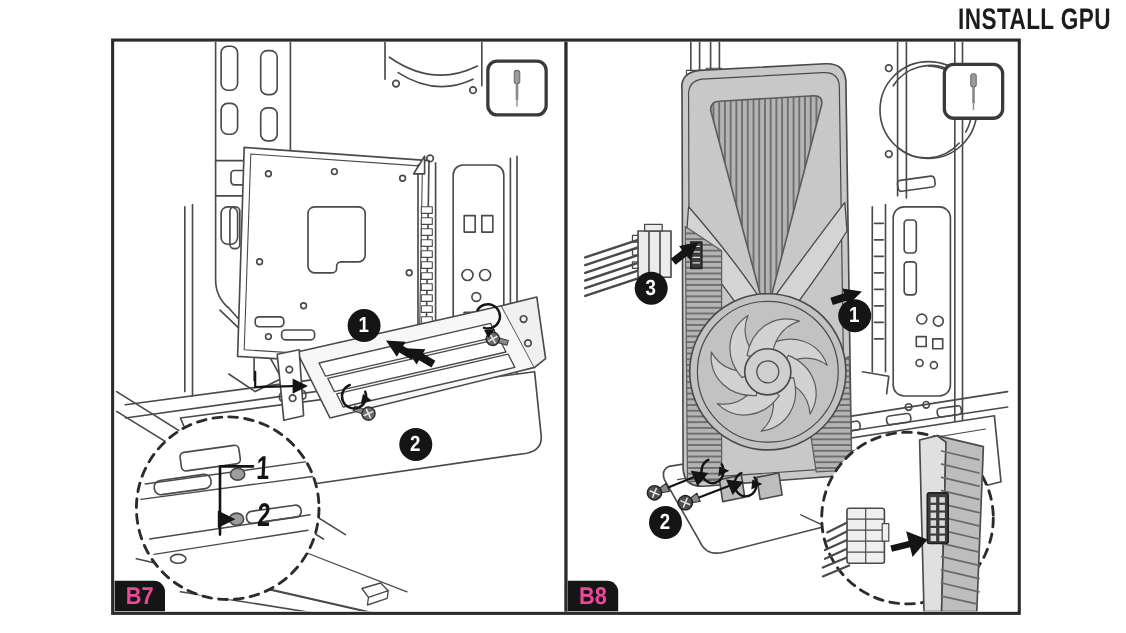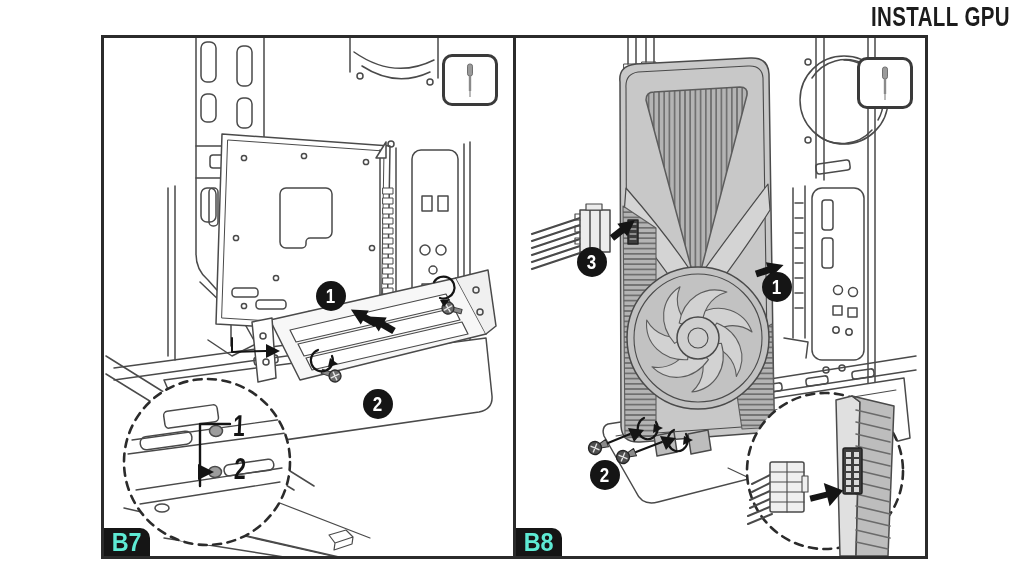--- a/index.html
+++ b/index.html
@@ -10,21 +10,21 @@
   .panels{position:absolute;left:101px;top:35px;width:821px;height:518px;
     border:3px solid #2b2b2b;display:flex;background:#fff;}
   .panel{position:relative;flex:1 1 0;overflow:hidden;background:#fff;}
   .panel+.panel{border-left:3px solid #2b2b2b;}
   .panel svg.art{position:absolute;left:0;top:0;width:100%;height:100%;}
   .badge{position:absolute;width:30px;height:30px;border-radius:50%;background:#151515;
     color:#fff;display:flex;align-items:center;justify-content:center;
     font-size:20px;font-weight:700;z-index:6;}
   .badge span{transform:scaleX(0.85);}
   .plabel{position:absolute;left:0;bottom:0;width:46px;height:28px;background:#151515;
-    color:#5eead4;font-size:26px;font-weight:700;display:flex;align-items:center;
+    color:#ec4899;font-size:22px;font-weight:700;display:flex;align-items:center;
     justify-content:center;border-top-right-radius:10px;z-index:7;}
   .plabel span{transform:scaleX(0.9);}
   .tool{position:absolute;width:50px;height:46px;background:#fff;border:3px solid #3a3a3a;
     border-radius:10px;z-index:6;display:flex;align-items:center;justify-content:center;}
   .inset-num{position:absolute;width:26px;text-align:center;font-size:30px;font-weight:800;
     color:#141414;transform:scaleX(0.7) skewX(-4deg);z-index:6;line-height:1;}
 </style>
 </head>
 <body>
 

